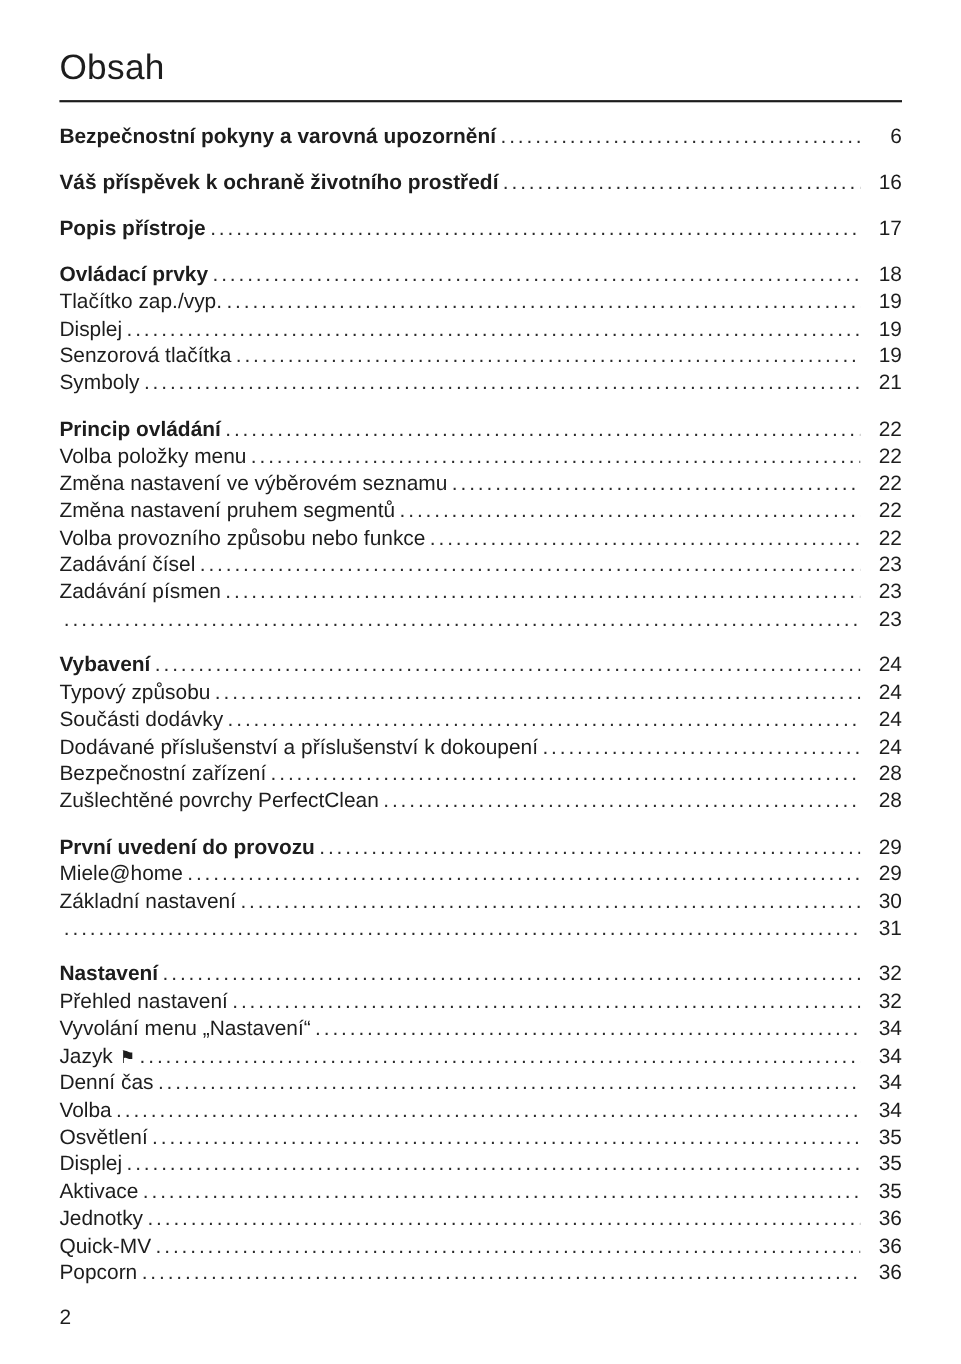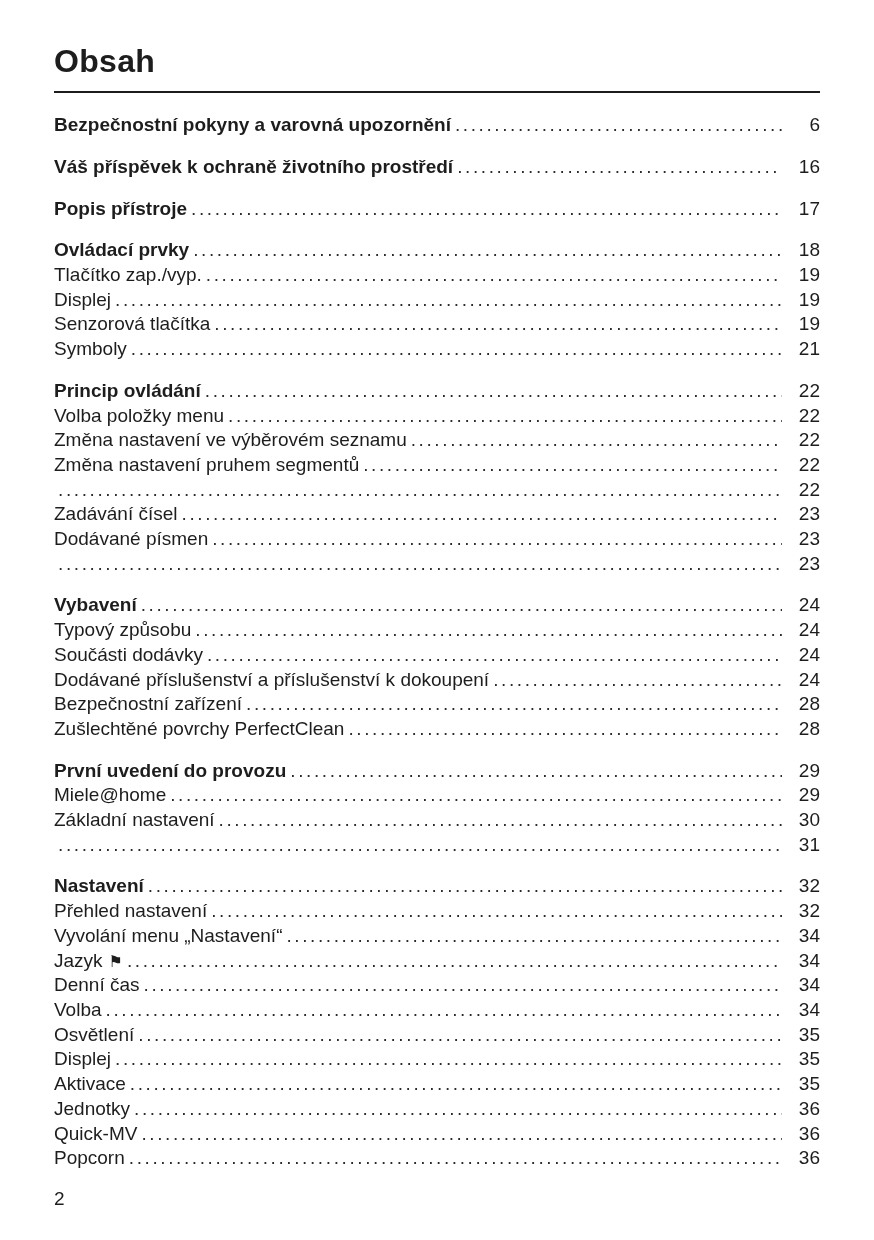--- a/index.html
+++ b/index.html
@@ -8,21 +8,21 @@
     height: 1240px;
     box-sizing: border-box;
     background: #ffffff;
     color: #1d1d1d;
     font-family: "Liberation Sans", "DejaVu Sans", sans-serif;
     padding: 44px 54px 0 54px;
     overflow: hidden;
   }
   .page-title {
     font-size: 32px;
-    font-weight: 700;
+    font-weight: 400;
     margin: 0;
     line-height: 1.1;
     letter-spacing: 0.3px;
   }
   .title-rule {
     border: none;
     border-top: 2px solid #1c1c1c;
     margin: 12px 0 0 0;
   }
   .toc {
@@ -137,30 +137,31 @@
         <span class="label">Změna nastavení ve výběrovém seznamu</span>
         <span class="leader"></span>
         <span class="pagenum">22</span>
       </div>
       <div class="toc-row">
         <span class="label">Změna nastavení pruhem segmentů</span>
         <span class="leader"></span>
         <span class="pagenum">22</span>
       </div>
       <div class="toc-row">
+        <span class="label">Volba provozního způsobu nebo funkce</span>
         <span class="leader"></span>
         <span class="pagenum">22</span>
       </div>
       <div class="toc-row">
         <span class="label">Zadávání čísel</span>
         <span class="leader"></span>
         <span class="pagenum">23</span>
       </div>
       <div class="toc-row">
-        <span class="label">Dodávané písmen</span>
+        <span class="label">Zadávání písmen</span>
         <span class="leader"></span>
         <span class="pagenum">23</span>
       </div>
       <div class="toc-row">
         <span class="leader"></span>
         <span class="pagenum">23</span>
       </div>
     </div>
     <div class="toc-group">
       <div class="toc-row bold">

